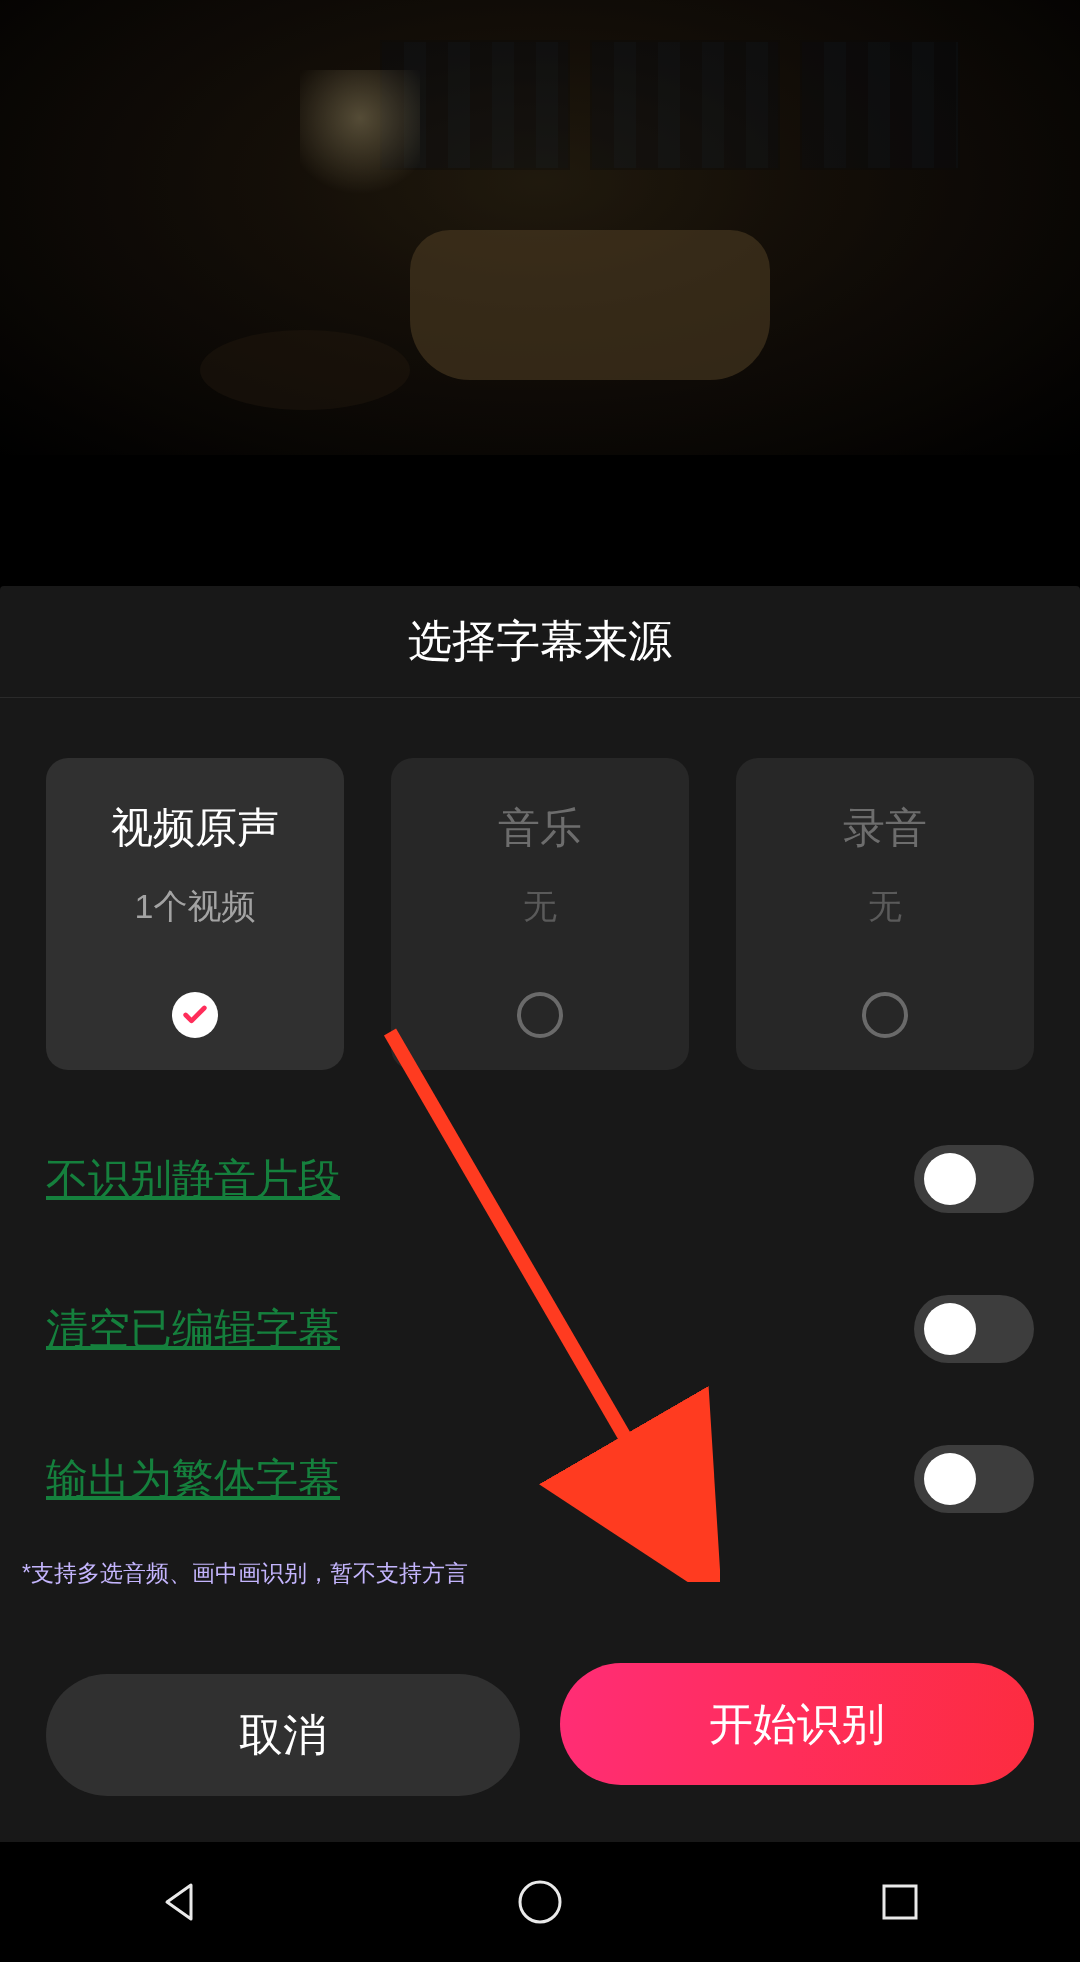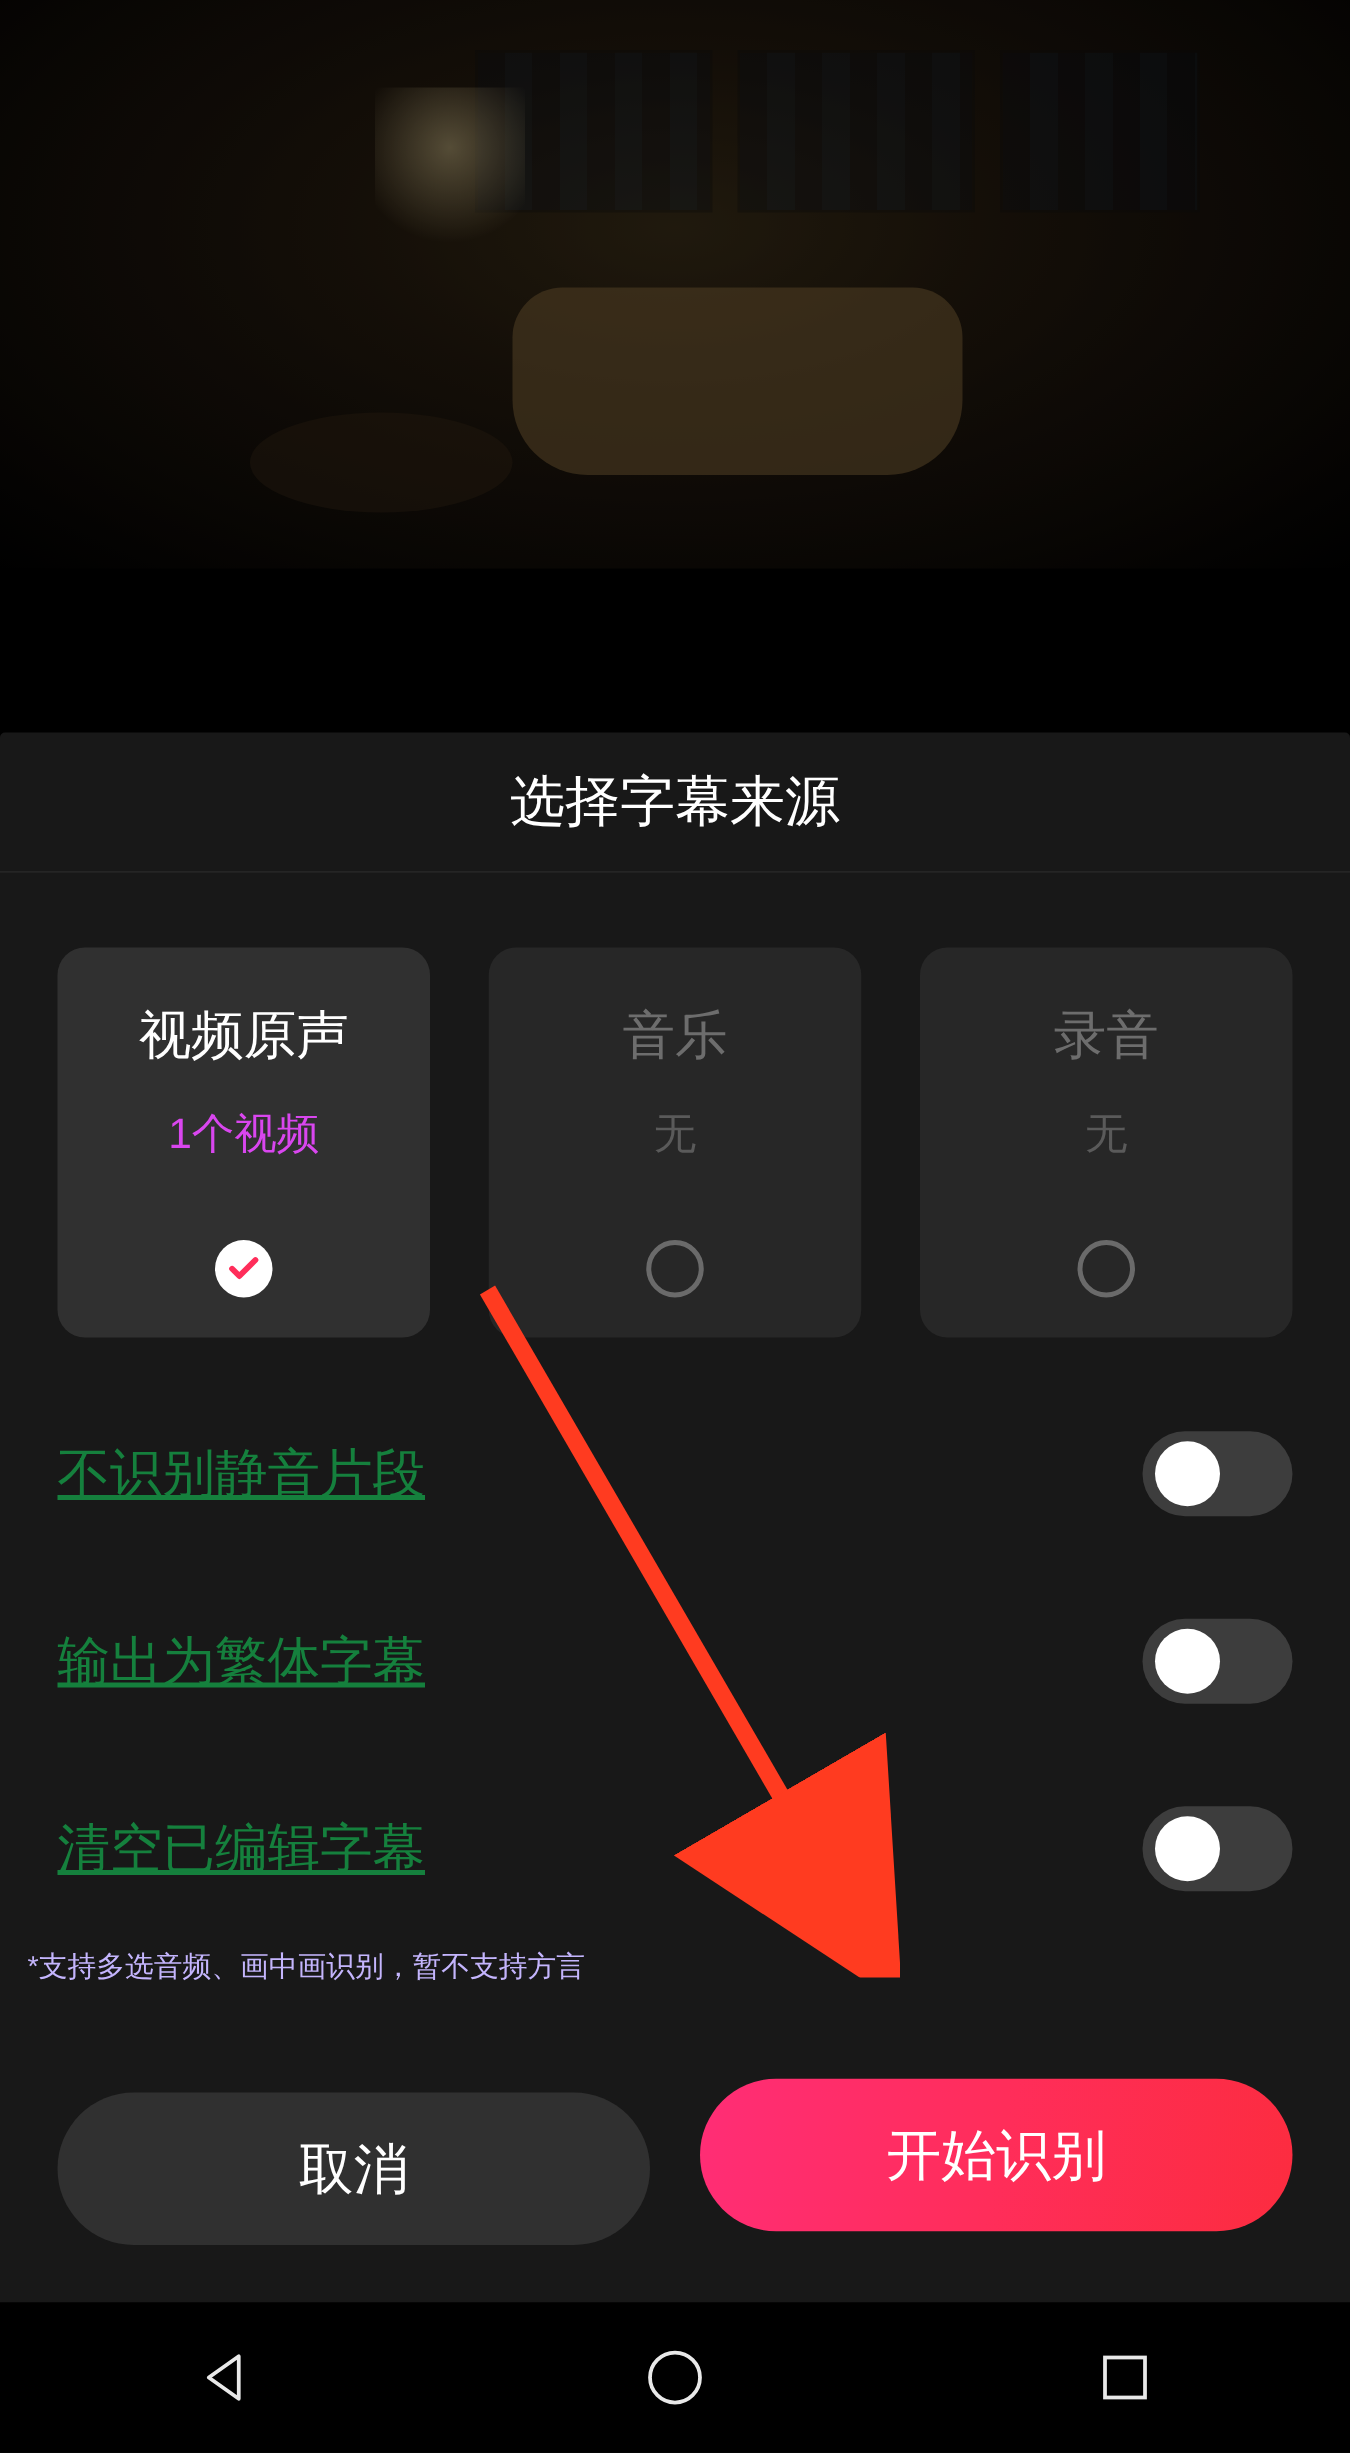--- a/index.html
+++ b/index.html
@@ -17,21 +17,21 @@
 
     
     .sheet { position: absolute; left: 0; right: 0; top: 586px; bottom: 120px; background: #181818; border-top-left-radius: 4px; border-top-right-radius: 4px; }
     .sheet-title { height: 112px; display:flex; align-items:center; justify-content:center; font-size: 44px; font-weight: 500; color:#fff; border-bottom: 1px solid #2a2a2a; }
 
     .options { display:flex; gap: 47px; padding: 60px 46px 0 46px; }
     .opt-card { flex:1; height: 312px; border-radius: 22px; background:#272727; display:flex; flex-direction:column; align-items:center; padding-top:42px; position:relative; }
     .opt-card.active { background:#303030; }
     .opt-title { font-size: 42px; font-weight:500; color:#fff; }
     .opt-card.dim .opt-title { color:#6d6d6d; }
-    .opt-sub   { margin-top:28px; font-size: 34px; color:#d946ef; }
+    .opt-sub   { margin-top:28px; font-size: 34px; color:#a3a3a3; }
     .opt-card.dim .opt-sub { color:#5a5a5a; }
     .radio { position:absolute; bottom:32px; width:46px; height:46px; border-radius:50%; }
     .radio.checked { background:#fff; display:flex; align-items:center; justify-content:center; }
     .radio.checked svg { width:28px; height:28px; }
     .radio.empty { border:4px solid #6a6a6a; }
 
     .settings { padding: 34px 46px 0 46px; }
     .setting-row { height:150px; display:flex; align-items:center; justify-content:space-between; }
     .setting-label { font-size: 42px; color:#15803d;text-decoration:underline; }
     .toggle { width:120px; height:68px; border-radius:40px; background:#3d3d3d; position:relative; }
@@ -91,27 +91,27 @@
   </div>
 
   <div class="settings">
     <div class="setting-row">
       <div class="setting-label">不识别静音片段</div>
       <div class="toggle">
           <div class="toggle-knob"></div>
         </div>
     </div>
     <div class="setting-row">
-      <div class="setting-label">输出为繁体字幕</div>
+      <div class="setting-label">清空已编辑字幕</div>
       <div class="toggle">
           <div class="toggle-knob"></div>
         </div>
     </div>
     <div class="setting-row">
-      <div class="setting-label">清空已编辑字幕</div>
+      <div class="setting-label">输出为繁体字幕</div>
       <div class="toggle">
           <div class="toggle-knob"></div>
         </div>
     </div>
   </div>
 
   <div class="hint">*支持多选音频、画中画识别，暂不支持方言</div>
 
   <div class="btn-row">
     <div class="btn btn-cancel">取消</div>

